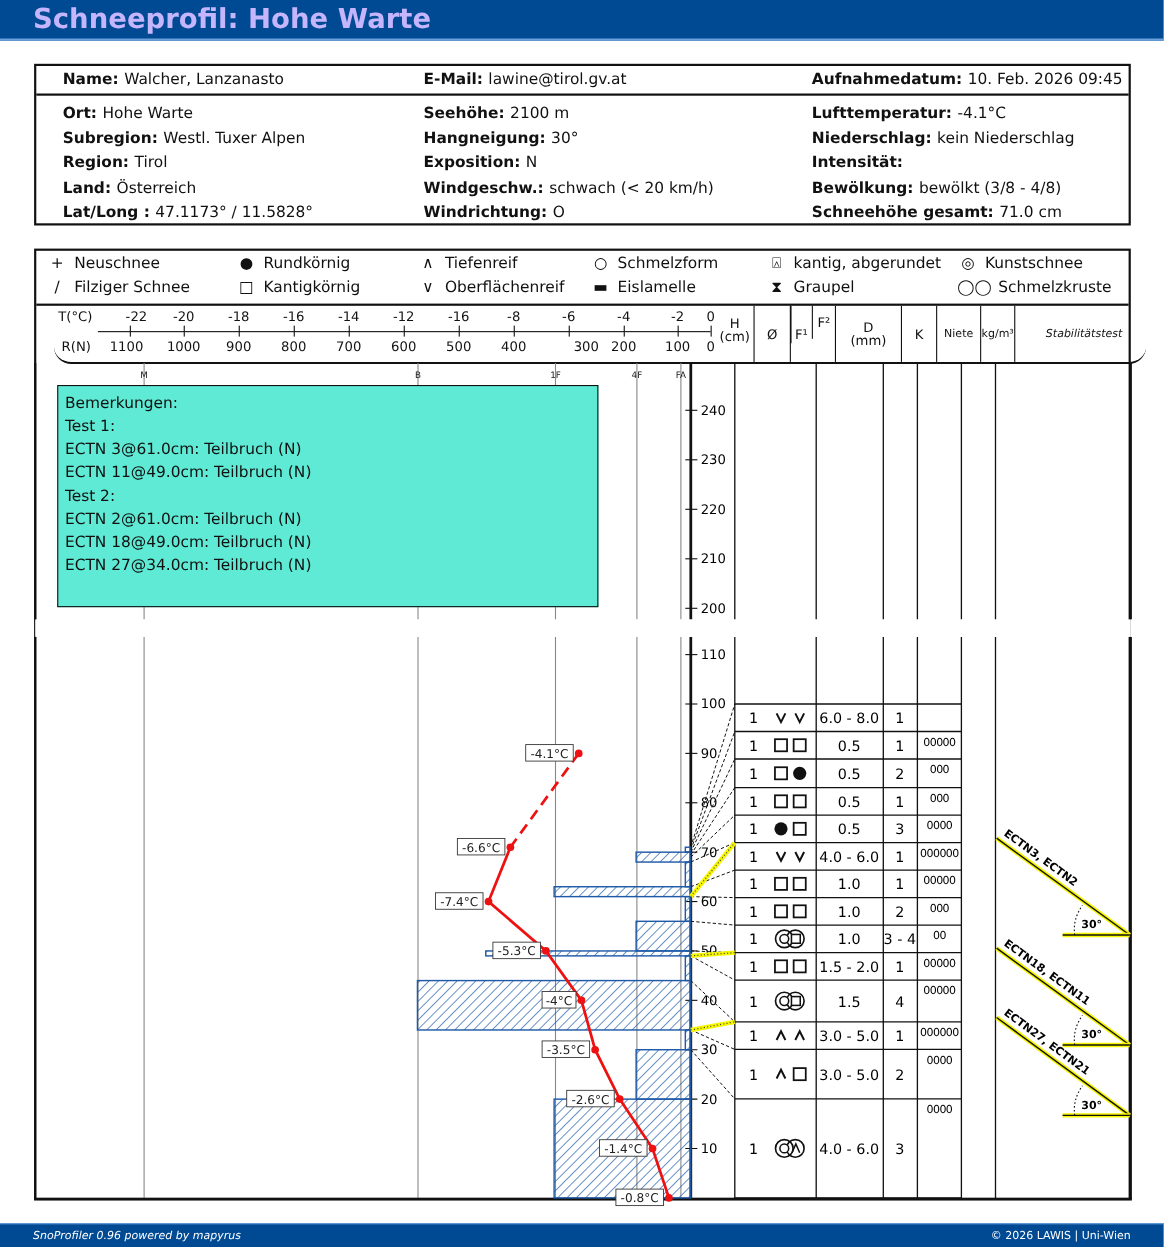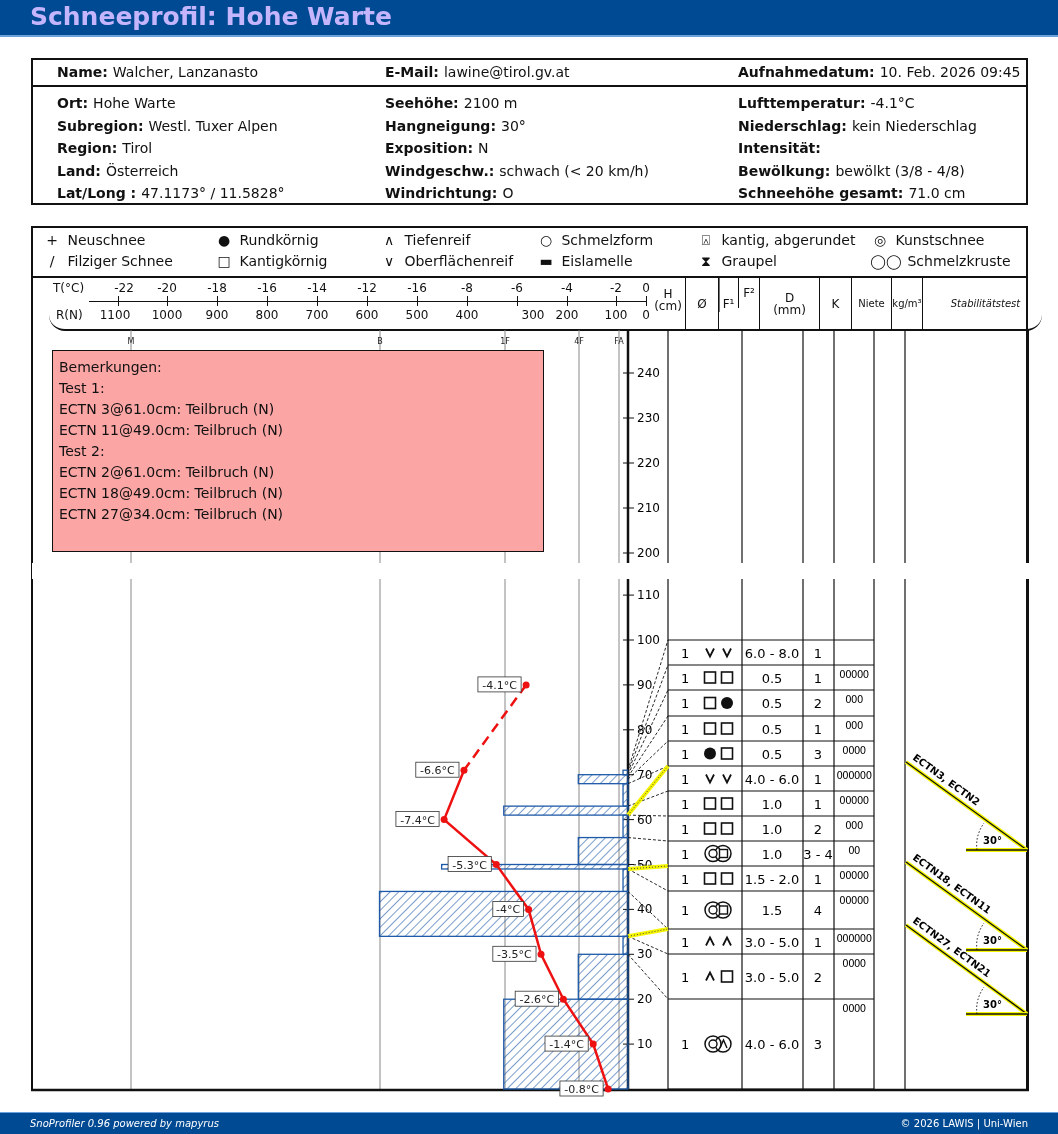--- a/index.html
+++ b/index.html
@@ -21,21 +21,21 @@
   .kv .v { margin-left: 5px; }
 
   .main { position: absolute; left: 31px; top: 226px; width: 997px; height: 865px; border: 2px solid #111; }
   .legend { position: absolute; left: 0; top: 0; width: 100%; height: 50px; border-bottom: 2px solid #111; }
   .lg { position: absolute; font-size: 14px; white-space: nowrap; }
   .lg .sym { display: inline-block; width: 22px; text-align: center; font-size: 14px; }
   .axis { position: absolute; left: 16px; top: 50px; width: 100%; height: 53px; border-bottom: 2px solid #111; border-radius: 16px; }
   .tick { position: absolute; font-size: 12px; transform: translateX(-50%); white-space: nowrap; }
   .hdr { position: absolute; top: 0; height: 51px; font-size: 12px; display: flex; align-items: center; justify-content: center; text-align: center; line-height: 12px; border-left: 1px solid #111; }
   svg text { font-family: "DejaVu Sans", "Liberation Sans", sans-serif; }
-  .remarks { position: absolute; left: 20px; top: 124px; width: 492px; height: 202px; border: 1.5px solid #111; background: #fca5a5;
+  .remarks { position: absolute; left: 20px; top: 124px; width: 492px; height: 202px; border: 1.5px solid #111; background: #5eead4;
              padding: 6px 6px; font-size: 14px; line-height: 21px; }
   .remarks div { white-space: nowrap; }
 </style>
 </head>
 <body>
 
 <div class="titlebar">
   <span class="t">Schneeprofil: Hohe Warte</span>
 </div>
 

